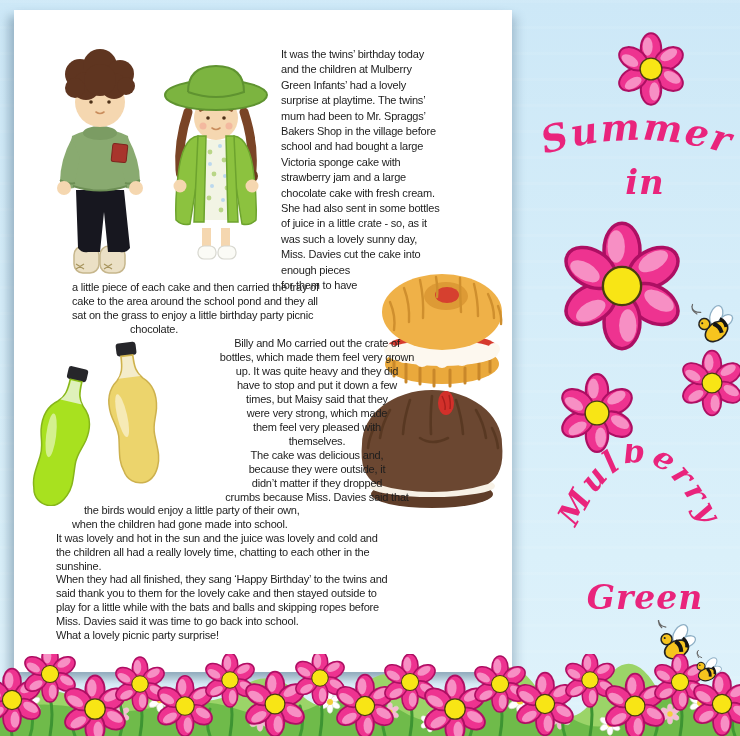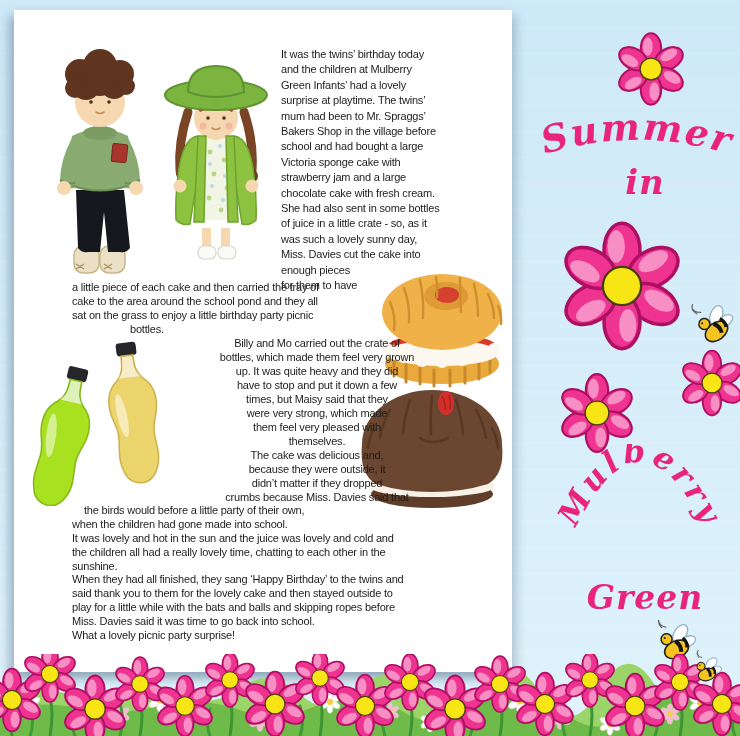--- a/index.html
+++ b/index.html
@@ -20,21 +20,21 @@
   .txt {
     position:absolute; color:#1d1d1d; font-size:11px; line-height:14px;
     letter-spacing:-0.2px; white-space:pre-line;
   }
   .b1 { left:267px; top:37px;  width:206px; line-height:15.4px; }
   .b2 { left:50px;  top:270px; width:345px;margin-left:8px; }
   .b2i{ left:116px; top:312px; }
   .b3 { left:128px; top:326px; width:350px; text-align:center; }
   .b3b1{ left:70px; top:493px; }
   .b3b2{ left:58px; top:507px; }
-  .b4 { left:58px;  top:522px; width:436px; line-height:13.8px; }
+  .b4 { left:42px;  top:522px; width:436px; line-height:13.8px; }
   .abs { position:absolute; }
   .pinktitle {
     position:absolute; text-align:center; color:#e9247c;
     font-family:"DejaVu Serif", serif; font-style:italic; font-weight:700;
     z-index:1; letter-spacing:1px;
   }
   .deco { position:absolute; z-index:1; }
   .meadow { position:absolute; left:0; top:654px; z-index:5; }
   .bee-front { z-index:6; }
   svg text.curly {
@@ -289,34 +289,34 @@
 chocolate cake with fresh cream.
 She had also sent in some bottles
 of juice in a little crate - so, as it
 was such a lovely sunny day,
 Miss. Davies cut the cake into
 enough pieces
 for them to have</div>
     <div class="txt b2">a little piece of each cake and then carried the tray of
 cake to the area around the school pond and they all
 sat on the grass to enjoy a little birthday party picnic</div>
-    <div class="txt b2i">bottles.</div>
+    <div class="txt b2i">chocolate.</div>
     <div class="txt b3">Billy and Mo carried out the crate of
 bottles, which made them feel very grown
 up. It was quite heavy and they did
 have to stop and put it down a few
 times, but Maisy said that they
 were very strong, which made
 them feel very pleased with
 themselves.
 The cake was delicious and,
 because they were outside, it
 didn’t matter if they dropped
 crumbs because Miss. Davies said that</div>
-    <div class="txt b3b1">the birds would before a little party of their own,</div>
+    <div class="txt b3b1">the birds would enjoy a little party of their own,</div>
     <div class="txt b3b2">when the children had gone made into school.</div>
     <div class="txt b4">It was lovely and hot in the sun and the juice was lovely and cold and
 the children all had a really lovely time, chatting to each other in the
 sunshine.
 When they had all finished, they sang ‘Happy Birthday’ to the twins and
 said thank you to them for the lovely cake and then stayed outside to
 play for a little while with the bats and balls and skipping ropes before
 Miss. Davies said it was time to go back into school.
 What a lovely picnic party surprise!</div>
   </div>

